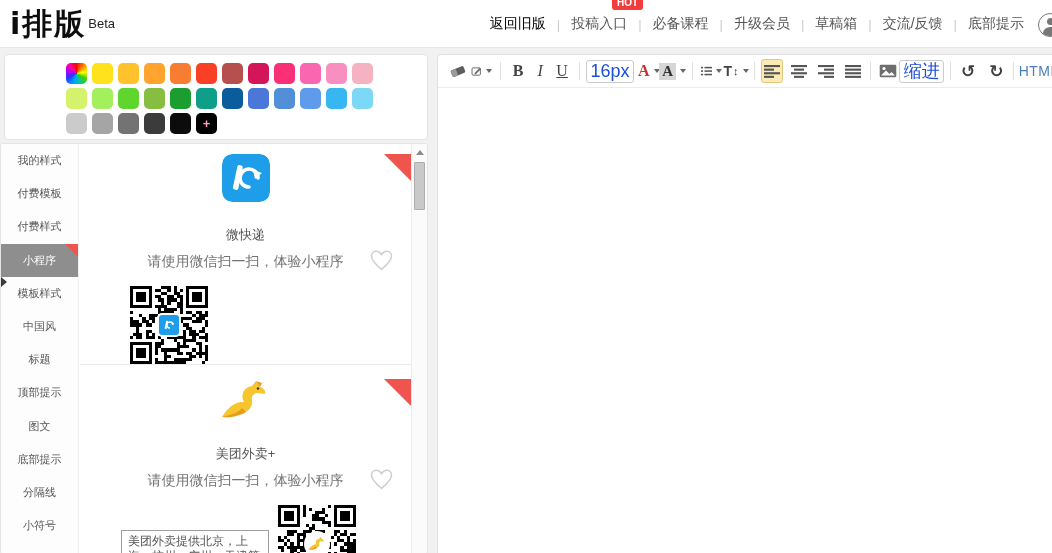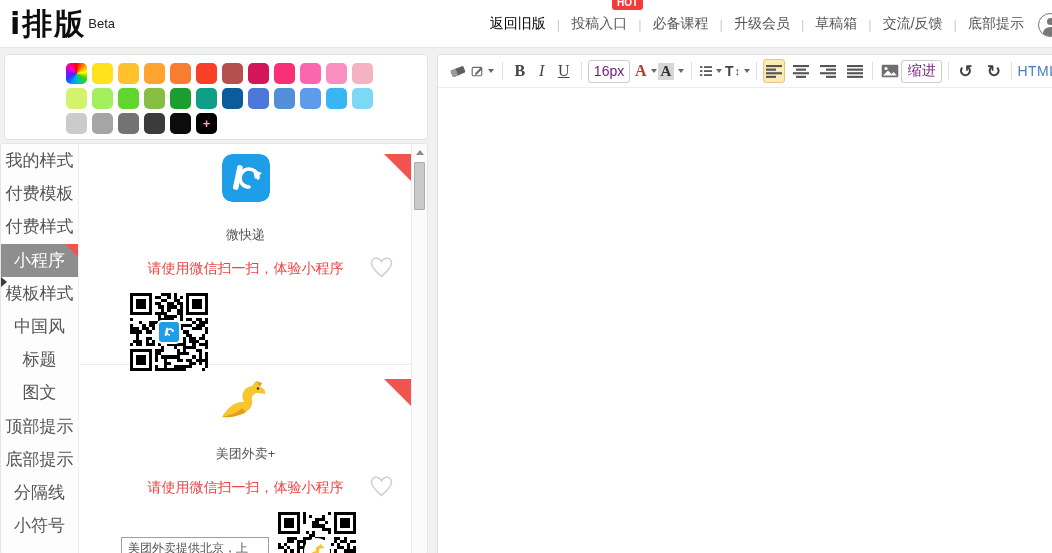--- a/index.html
+++ b/index.html
@@ -50,21 +50,21 @@
     align-items:center; justify-content:center; line-height:1;
   }
 
   
   .list-panel {
     position:absolute; left:0; top:143px; width:428px; bottom:-1px;
     background:#FFF; border:1px solid #E5E5E5; border-radius:3px; overflow:hidden;
   }
   .sidebar { position:absolute; left:0; top:0; width:78px; bottom:0; background:#FDFDFD; border-right:1px solid #EFEFEF; }
   .sidebar-item {
-    height:33.2px; line-height:33.2px; text-align:center; font-size:17px;
+    height:33.2px; line-height:33.2px; text-align:center; font-size:11px;
     color:#555; cursor:pointer; position:relative;
   }
   .sidebar-item.selected { background:#8E8E8E; color:#FFF; }
   .sidebar-corner {
     position:absolute; top:0; right:0; width:0; height:0;
     border-top:13px solid #F0544F; border-left:13px solid transparent;
   }
   .sidebar-wedge {
     position:absolute; left:0; top:133px; width:0; height:0;
     border-top:5px solid transparent; border-bottom:5px solid transparent;
@@ -73,21 +73,21 @@
 
   .cards { position:absolute; left:79px; top:0; right:16px; bottom:0; background:#FFF; overflow:hidden; }
   .card { position:relative; height:211px; border-bottom:1px solid #EBEBEB; cursor:pointer; }
   .card-corner {
     position:absolute; top:0; right:0; width:0; height:0;
     border-top:27px solid #F0544F; border-left:27px solid transparent;
   }
   .card-icon { display:flex; justify-content:center; margin-top:10px; height:50px; }
   .app-icon-blue { width:48px; height:48px; border-radius:10px; }
   .card-name { text-align:center; font-size:13px; color:#555; margin-top:22px; }
-  .scan-row { margin-top:16px; position:relative; text-align:center; font-size:14px; color:#ef4444; }
+  .scan-row { margin-top:9px; position:relative; text-align:center; font-size:14px; color:#737373; }
   .heart { position:absolute; right:17px; top:-4px; cursor:pointer; }
   .card-body { display:flex; margin:15px 0 0 41px; }
   .desc-box {
     width:148px; border:1px solid #9E9E9E; padding:3px 5px 2px 6px;
     font-size:12px; color:#555; line-height:14.9px; align-self:flex-start;
   }
   .qr-wrap { position:relative; width:78px; height:78px; margin-left:9px; }
   .qr-logo-blue {
     position:absolute; left:27px; top:27px; width:24px; height:24px; border-radius:5px;
     background:#1E9DE8; border:2px solid #FFF; display:flex; align-items:center; justify-content:center;
@@ -110,21 +110,21 @@
   }
   .toolbar {
     height:33px; display:flex; align-items:center; padding-left:9px;
     border-bottom:1px solid #ECECEC; white-space:nowrap;
   }
   .tb { display:inline-flex; align-items:center; justify-content:center; height:24px; min-width:22px; padding:0 2px; color:#555; cursor:pointer; border-radius:3px; }
   .tb-serif { font-family:"Liberation Serif","DejaVu Serif",serif; font-size:16px; color:#444; }
   .tb-bold { font-weight:bold; }
   .tb-italic { font-style:italic; }
   .tb-under { text-decoration:underline; }
-  .tb-boxed { border:1px solid #CCC; border-radius:3px; font-size:14px; color:#701a75; padding:2px 7px; height:23px; }
+  .tb-boxed { border:1px solid #CCC; border-radius:3px; font-size:18px; color:#1d4ed8; padding:2px 7px; height:23px; }
   .tb-sep { display:inline-block; width:1px; height:18px; background:#E0E0E0; margin:0 6px; flex:none; }
   .caret { width:0; height:0; border-left:3.5px solid transparent; border-right:3.5px solid transparent; border-top:4px solid #666; margin-left:4px; }
   .fontcolor-a { font-family:"Liberation Serif",serif; font-weight:bold; font-size:16px; color:#C8322B; }
   .bgcolor-a { font-family:"Liberation Serif",serif; font-weight:bold; font-size:15px; color:#333; background:#D6D6D6; padding:0 3px; line-height:17px; }
   .lineheight-t { font-size:14px; color:#444; font-weight:bold; }
   .lineheight-arrow { font-size:11px; color:#444; margin-left:1px; }
   .tb-active { background:#FBEAB4; border:1px solid #E3C97F; }
   .undo-redo { font-size:17px; font-weight:bold; color:#3F3F3F; font-family:"DejaVu Sans",sans-serif; }
   .html-btn { color:#4A7EBE; font-size:14px; letter-spacing:0.5px; }
   .editor-body { position:absolute; left:0; right:0; top:34px; bottom:0; background:#FFF; cursor:text; }
@@ -201,22 +201,22 @@
     <div class="sidebar-item"><span>我的样式</span></div>
     <div class="sidebar-item"><span>付费模板</span></div>
     <div class="sidebar-item"><span>付费样式</span></div>
     <div class="sidebar-item selected">
       <span>小程序</span>
       <span class="sidebar-corner"></span>
     </div>
     <div class="sidebar-item"><span>模板样式</span></div>
     <div class="sidebar-item"><span>中国风</span></div>
     <div class="sidebar-item"><span>标题</span></div>
+    <div class="sidebar-item"><span>顶部提示</span></div>
     <div class="sidebar-item"><span>图文</span></div>
-    <div class="sidebar-item"><span>顶部提示</span></div>
     <div class="sidebar-item"><span>底部提示</span></div>
     <div class="sidebar-item"><span>分隔线</span></div>
     <div class="sidebar-item"><span>小符号</span></div>
     <div class="sidebar-wedge"></div>
   </div>
 
   <div class="cards">
 
     <div class="card">
       <span class="card-corner"></span>

